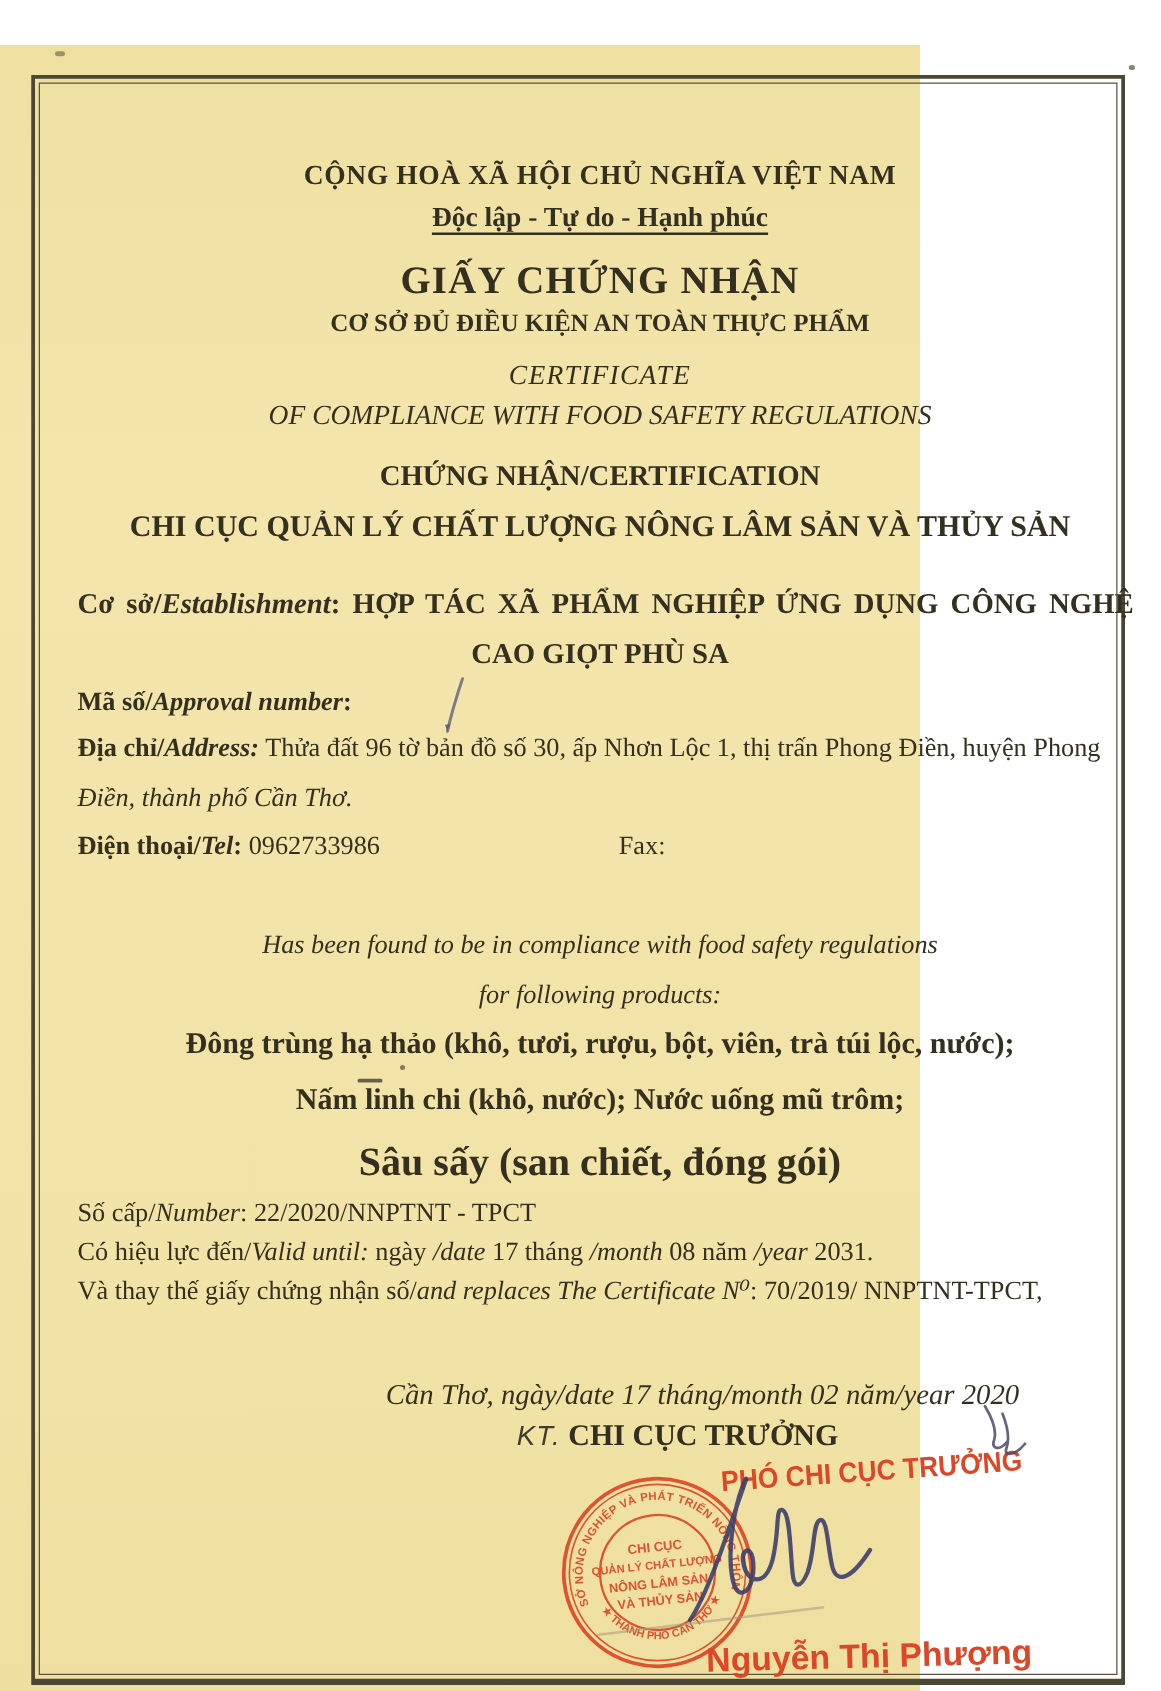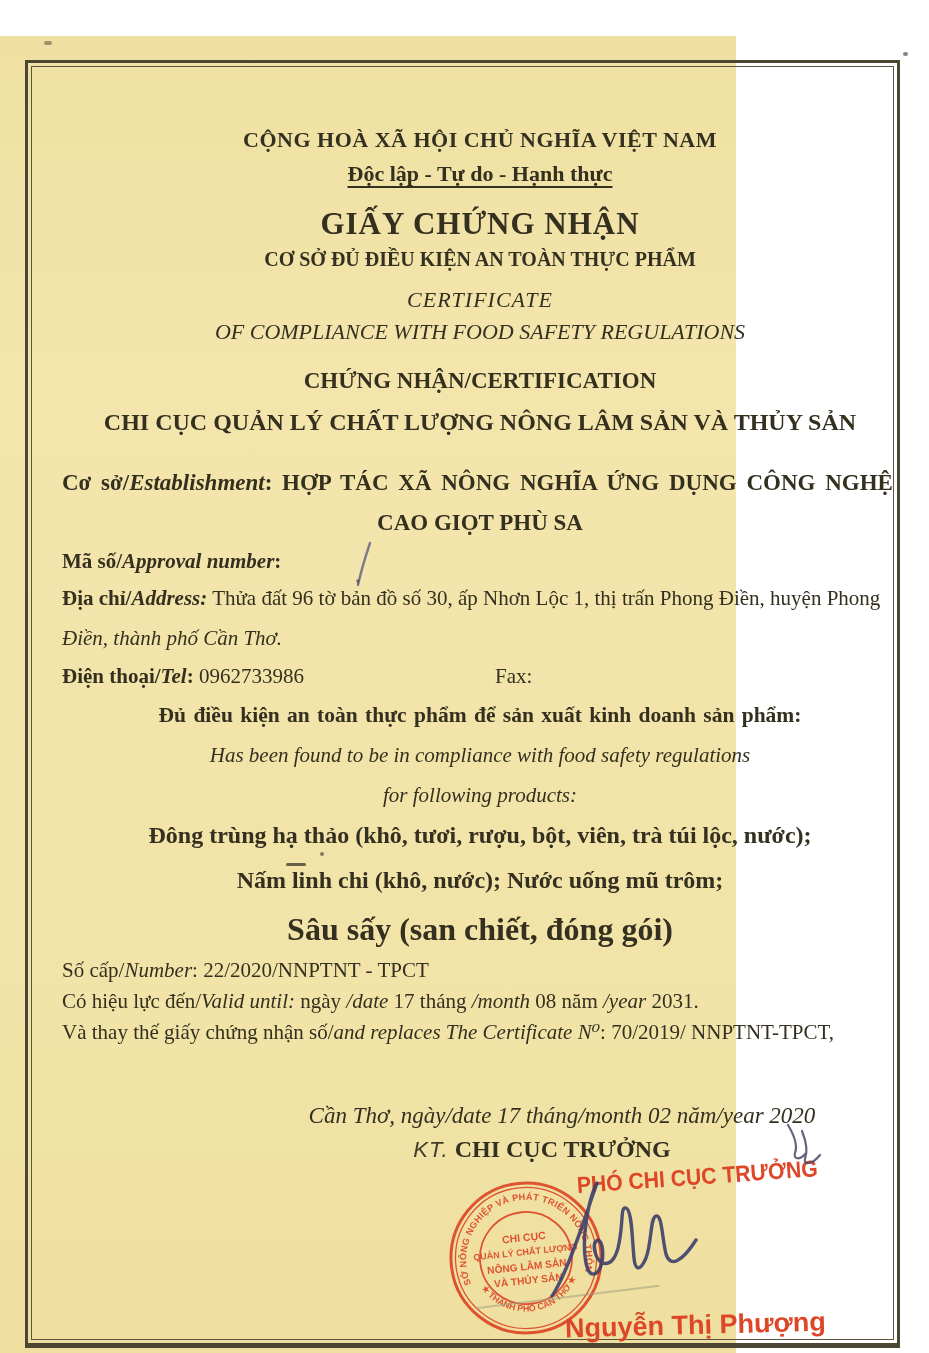--- a/index.html
+++ b/index.html
@@ -36,42 +36,41 @@
 </head>
 <body>
 
 <div class="page">
 
   <div class="frame-outer">
     <div class="frame-inner"></div>
   </div>
 
   <div class="line center bold" style="top:90px;font-size:22px;letter-spacing:.5px;">CỘNG HOÀ XÃ HỘI CHỦ NGHĨA VIỆT NAM</div>
-  <div class="line center" style="top:124px;font-size:22px;"><span class="bold underlined">Độc lập - Tự do - Hạnh thực</span></div>
+  <div class="line center" style="top:124px;font-size:22px;"><span class="bold underlined">Độc lập - Tự do - Hạnh phúc</span></div>
 
   <div class="line center bold" style="top:169px;font-size:31px;letter-spacing:1px;">GIẤY CHỨNG NHẬN</div>
   <div class="line center bold" style="top:211px;font-size:20px;">CƠ SỞ ĐỦ ĐIỀU KIỆN AN TOÀN THỰC PHẨM</div>
   <div class="line center italic" style="top:250px;font-size:22px;letter-spacing:1px;">CERTIFICATE</div>
   <div class="line center italic" style="top:282px;font-size:22px;">OF COMPLIANCE WITH FOOD SAFETY REGULATIONS</div>
 
   <div class="line center bold" style="top:331px;font-size:23px;">CHỨNG NHẬN/CERTIFICATION</div>
   <div class="line center bold" style="top:371px;font-size:24px;">CHI CỤC QUẢN LÝ CHẤT LƯỢNG NÔNG LÂM SẢN VÀ THỦY SẢN</div>
 
-  <div class="line" style="top:433px;font-size:23px;white-space:nowrap;word-spacing:4px;"><span class="seg-b">Cơ sở/</span><span class="seg-bi">Establishment</span><span class="seg-b">: </span><span class="seg-b">HỢP TÁC XÃ NÔNG NGHĨA ỨNG DỤNG CÔNG NGHỆ</span></div>
+  <div class="line" style="top:433px;font-size:23px;white-space:nowrap;word-spacing:4px;"><span class="seg-b">Cơ sở/</span><span class="seg-bi">Establishment</span><span class="seg-b">: </span><span class="seg-b">HỢP TÁC XÃ PHẨM NGHIỆP ỨNG DỤNG CÔNG NGHỆ</span></div>
   <div class="line center bold" style="top:473px;font-size:23px;">CAO GIỌT PHÙ SA</div>
 
   <div class="line" style="top:512px;font-size:21px;"><span class="seg-b">Mã số/</span><span class="seg-bi">Approval number</span><span class="seg-b">:</span></div>
 
   <div class="line" style="top:549px;font-size:21px;"><span class="seg-b">Địa chỉ/</span><span class="seg-bi">Address:</span><span class="seg-r"> Thửa đất 96 tờ bản đồ số 30, ấp Nhơn Lộc 1, thị trấn Phong Điền, huyện Phong</span></div>
   <div class="line" style="top:589px;font-size:21px;font-style:italic;">Điền, thành phố Cần Thơ.</div>
 
   <div class="line" style="top:627px;font-size:21px;"><span class="seg-b">Điện thoại/</span><span class="seg-bi">Tel</span><span class="seg-b">: </span><span class="seg-r">0962733986</span></div>
   <div class="line" style="top:627px;left:495px;width:200px;font-size:21px;">Fax:</div>
 
-  <div class="line center bold" style="top:666px;font-size:21.5px;word-spacing:2px;">Đủ điều kiện an toàn thực phẩm để sản xuất kinh doanh sản phẩm:</div>
   <div class="line center italic" style="top:706px;font-size:21px;">Has been found to be in compliance with food safety regulations</div>
   <div class="line center italic" style="top:746px;font-size:21px;">for following products:</div>
 
   <div class="line center bold" style="top:784px;font-size:24px;">Đông trùng hạ thảo (khô, tươi, rượu, bột, viên, trà túi lộc, nước);</div>
   <div class="line center bold" style="top:829px;font-size:24px;">Nấm linh chi (khô, nước); Nước uống mũ trôm;</div>
   <div class="line center bold" style="top:873px;font-size:32px;">Sâu sấy (san chiết, đóng gói)</div>
 
   <div class="line" style="top:921px;font-size:21px;"><span class="seg-r">Số cấp/</span><span class="seg-i">Number</span><span class="seg-r">: 22/2020/NNPTNT - TPCT</span></div>
   <div class="line" style="top:952px;font-size:21px;"><span class="seg-r">Có hiệu lực đến/</span><span class="seg-i">Valid until:</span><span class="seg-r"> ngày </span><span class="seg-i">/date</span><span class="seg-r"> 17 tháng </span><span class="seg-i">/month</span><span class="seg-r"> 08 năm </span><span class="seg-i">/year</span><span class="seg-r"> 2031.</span></div>
   <div class="line" style="top:983px;font-size:21px;"><span class="seg-r">Và thay thế giấy chứng nhận số/</span><span class="seg-i">and replaces The Certificate N⁰</span><span class="seg-r">: 70/2019/ NNPTNT-TPCT,</span></div>

